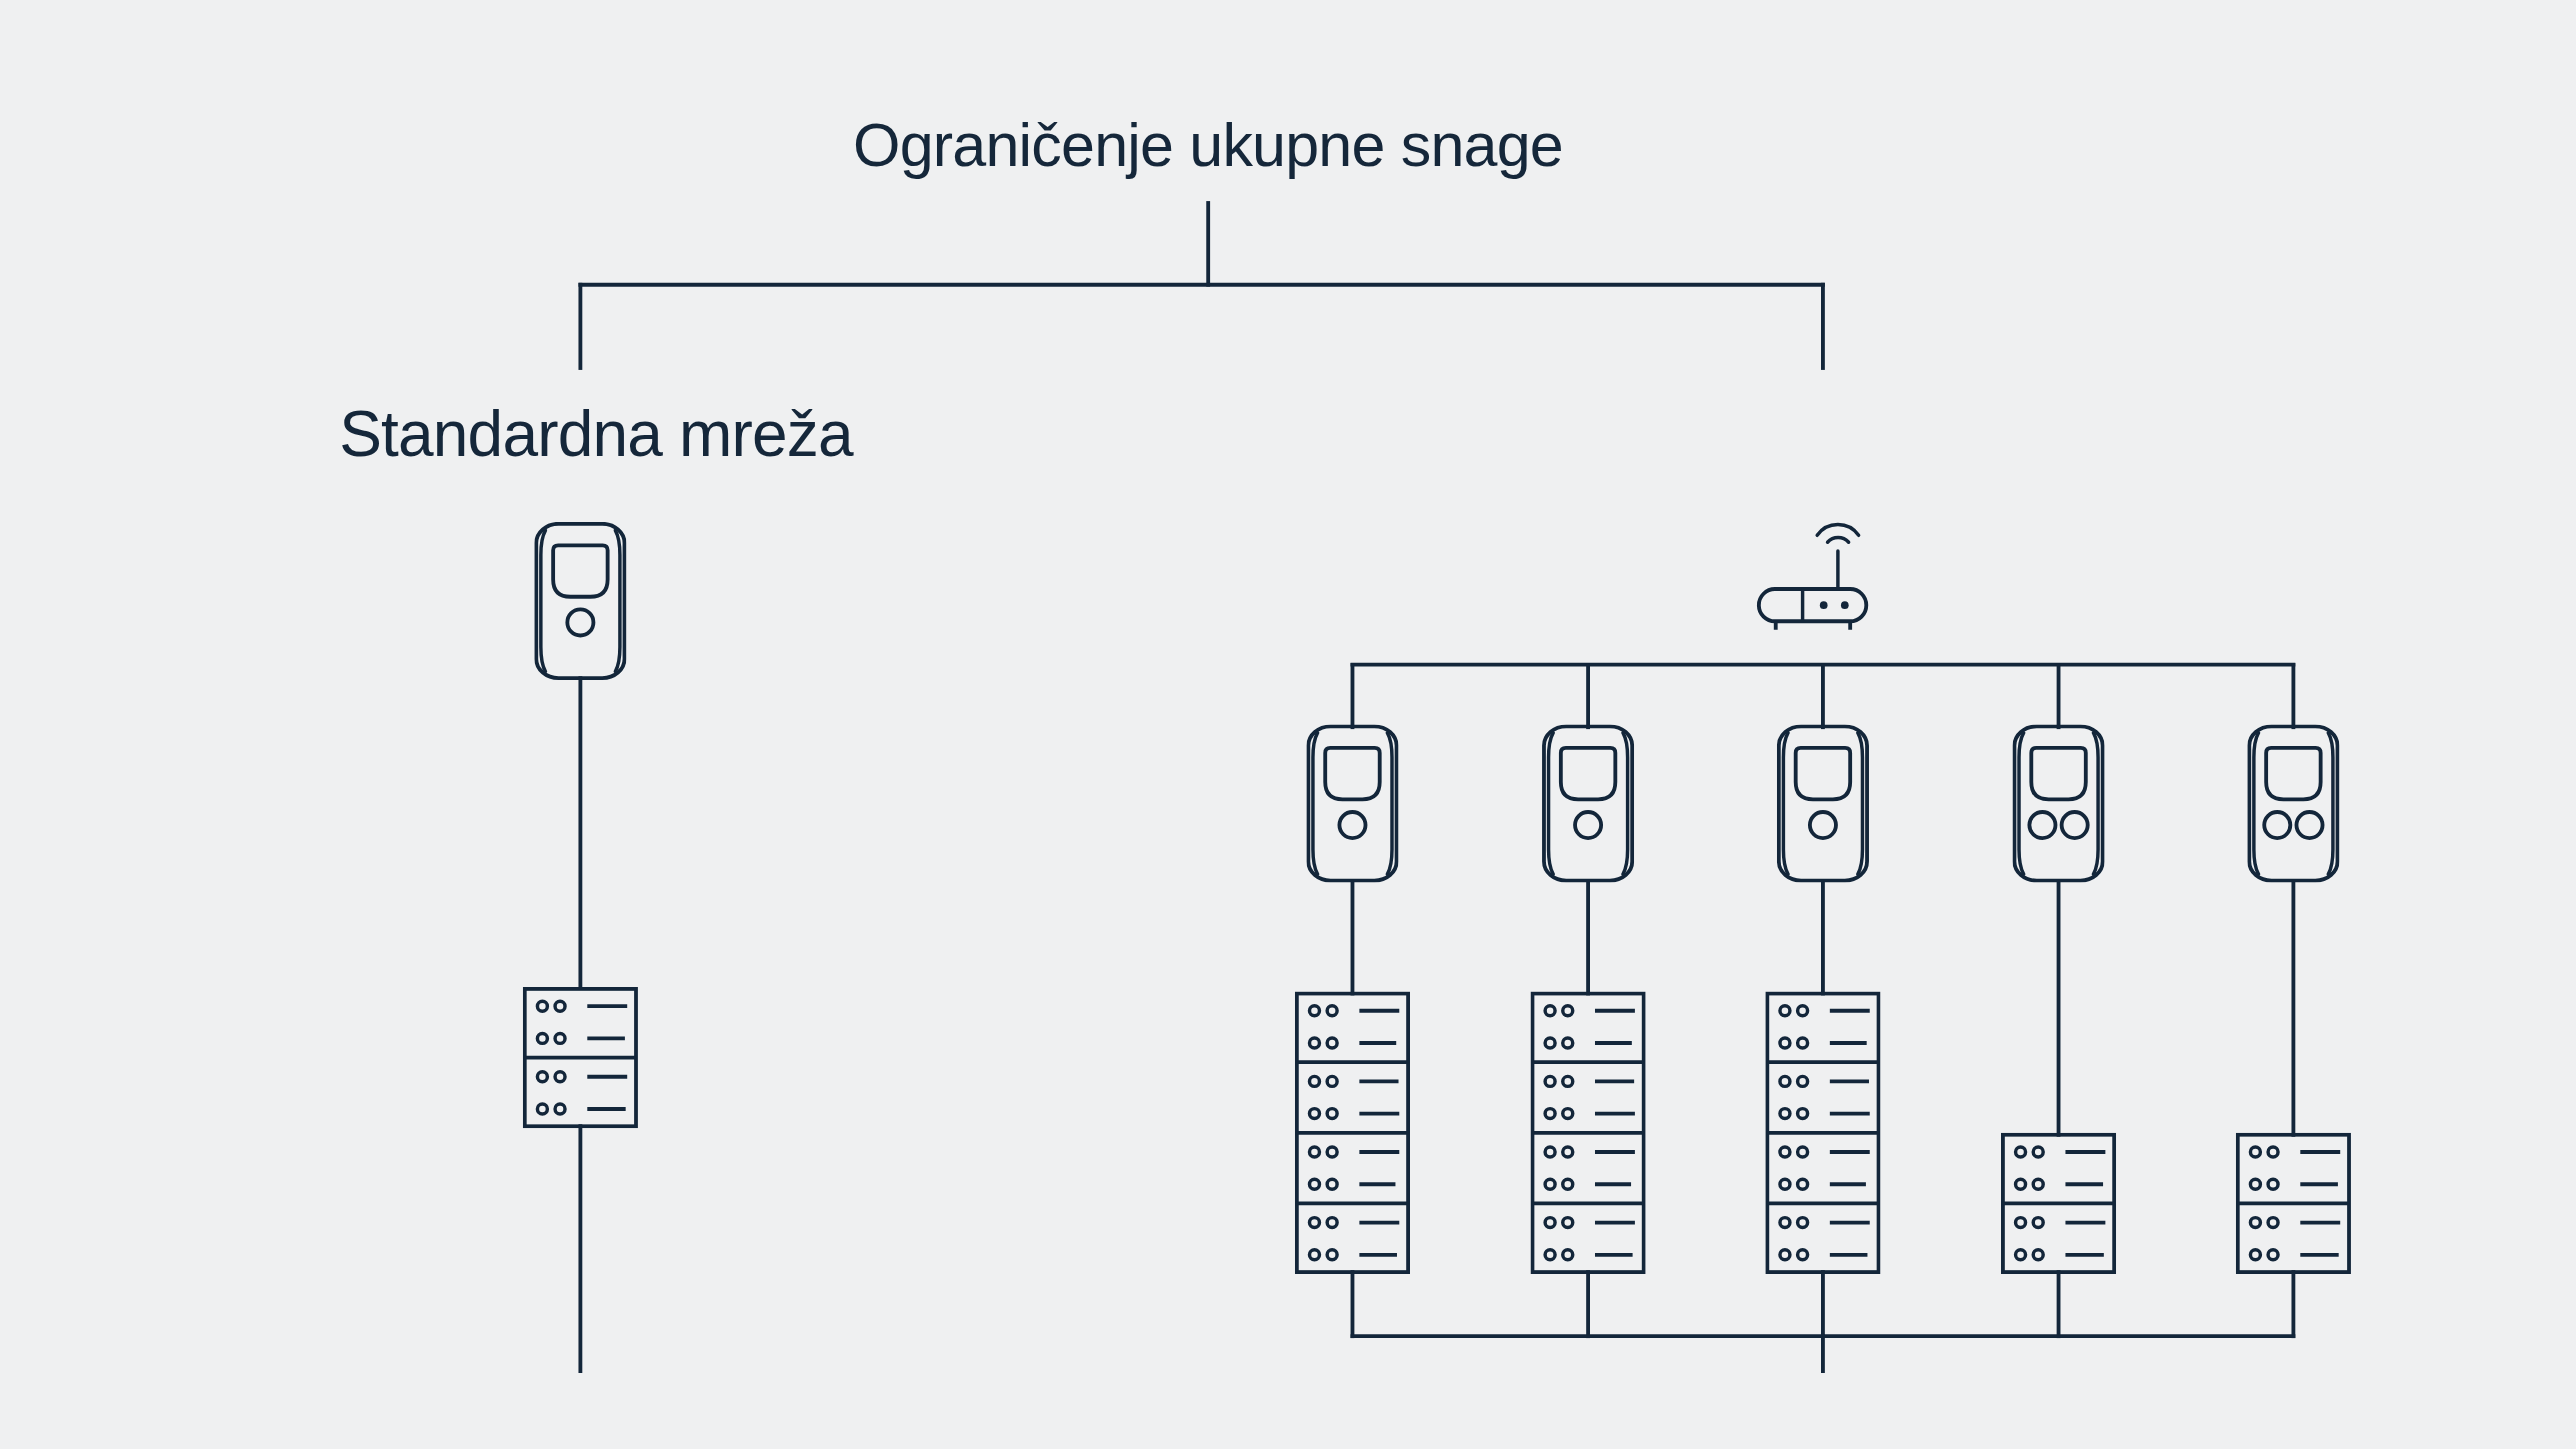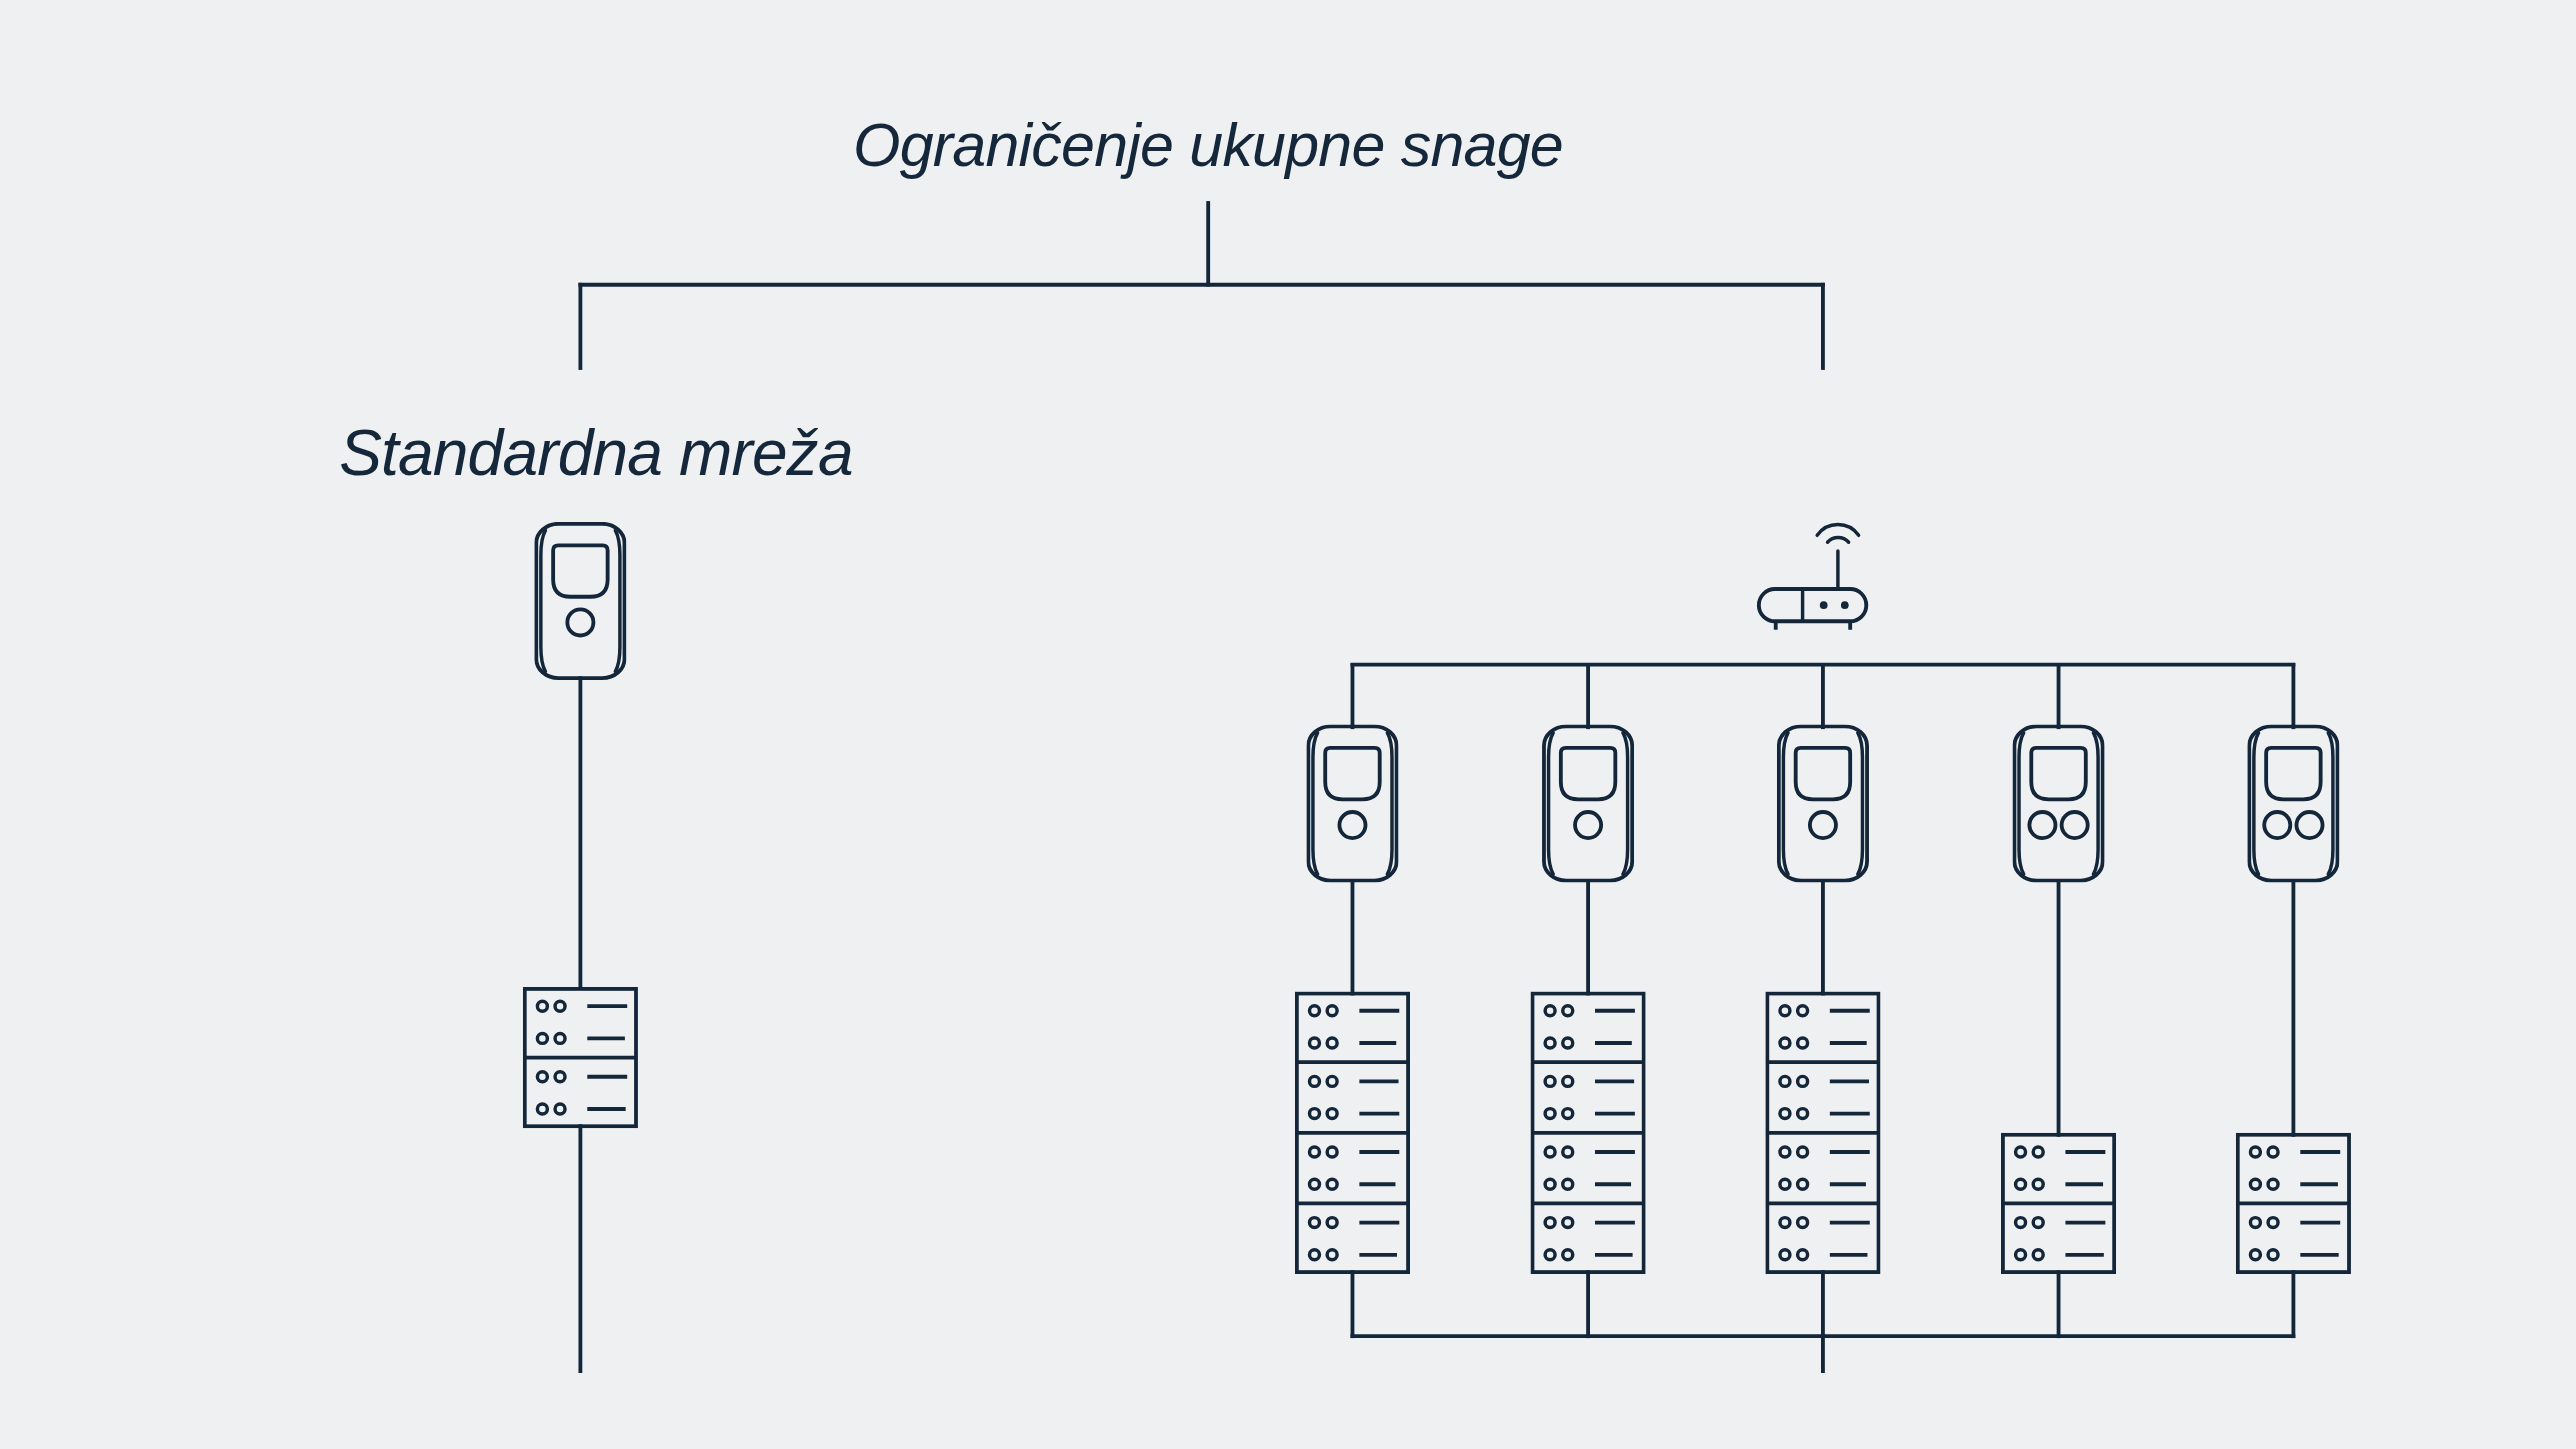--- a/index.html
+++ b/index.html
@@ -10,39 +10,38 @@
   html, body { margin: 0; padding: 0; }
   body { background: var(--background); }
   .canvas {
     position: relative;
     width: 2576px;
     height: 1373px;
     background: var(--background);
     overflow: hidden;
     font-family: "Liberation Sans", sans-serif;
     color: var(--text);
-    font-style: italic;
   }
   .layer {
     position: absolute;
     left: 0; top: 0;
     width: 2576px;
     height: 1449px;
     display: block;
   }
   .title, .label {
     position: absolute;
     transform: translate(-50%, -50%);
     white-space: nowrap;
     color: var(--text);
     letter-spacing: -0.8px;
     font-weight: 400;
   }
   .title { font-size: 61px; left: 1208px; top: 145px; }
-  .label { font-size: 64px; top: 434px; margin-top: 19px; }
+  .label { font-size: 64px; top: 434px; }
   .label-left  { left: 596px; }
   .label-right { left: 1834px; }
 
   
   .s5 { fill: none; stroke: var(--line); stroke-width: 5; }
   .s4 { fill: none; stroke: var(--line); stroke-width: 4.5; stroke-linecap: round; }
   .wire { fill: none; stroke: var(--line); stroke-width: 5; }
   .dot { fill: var(--line); stroke: none; }
 </style>
 </head>

